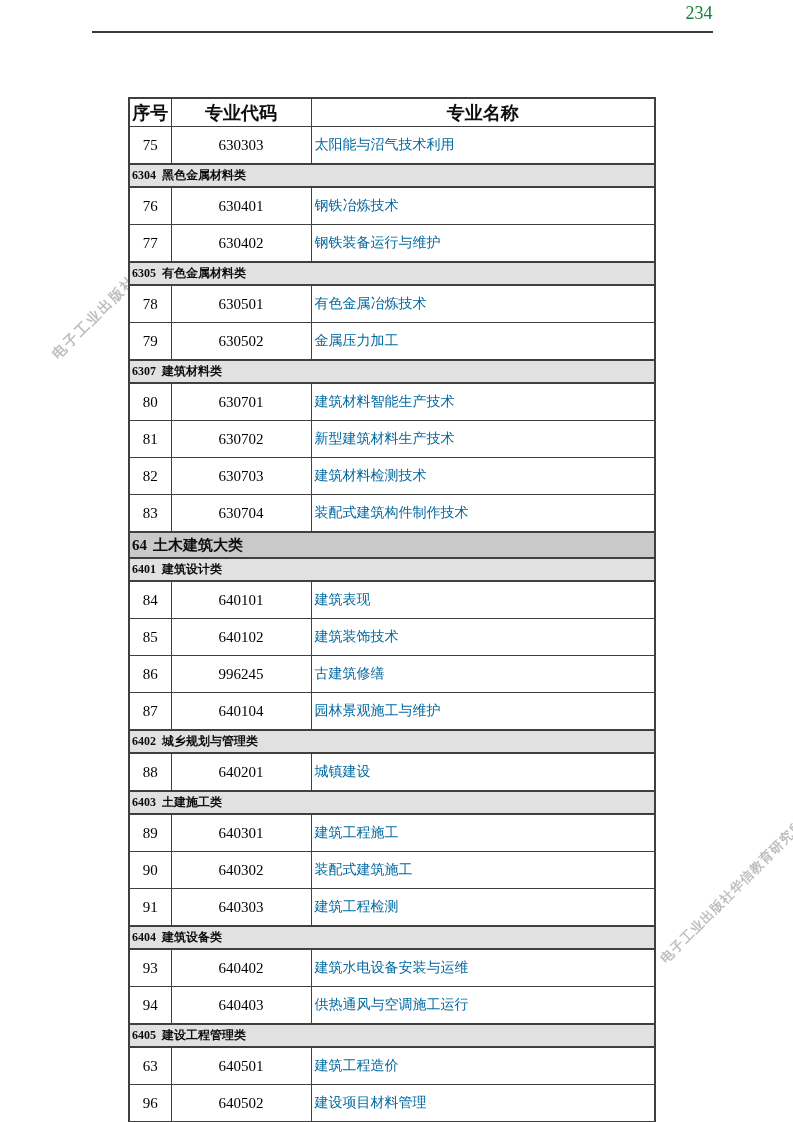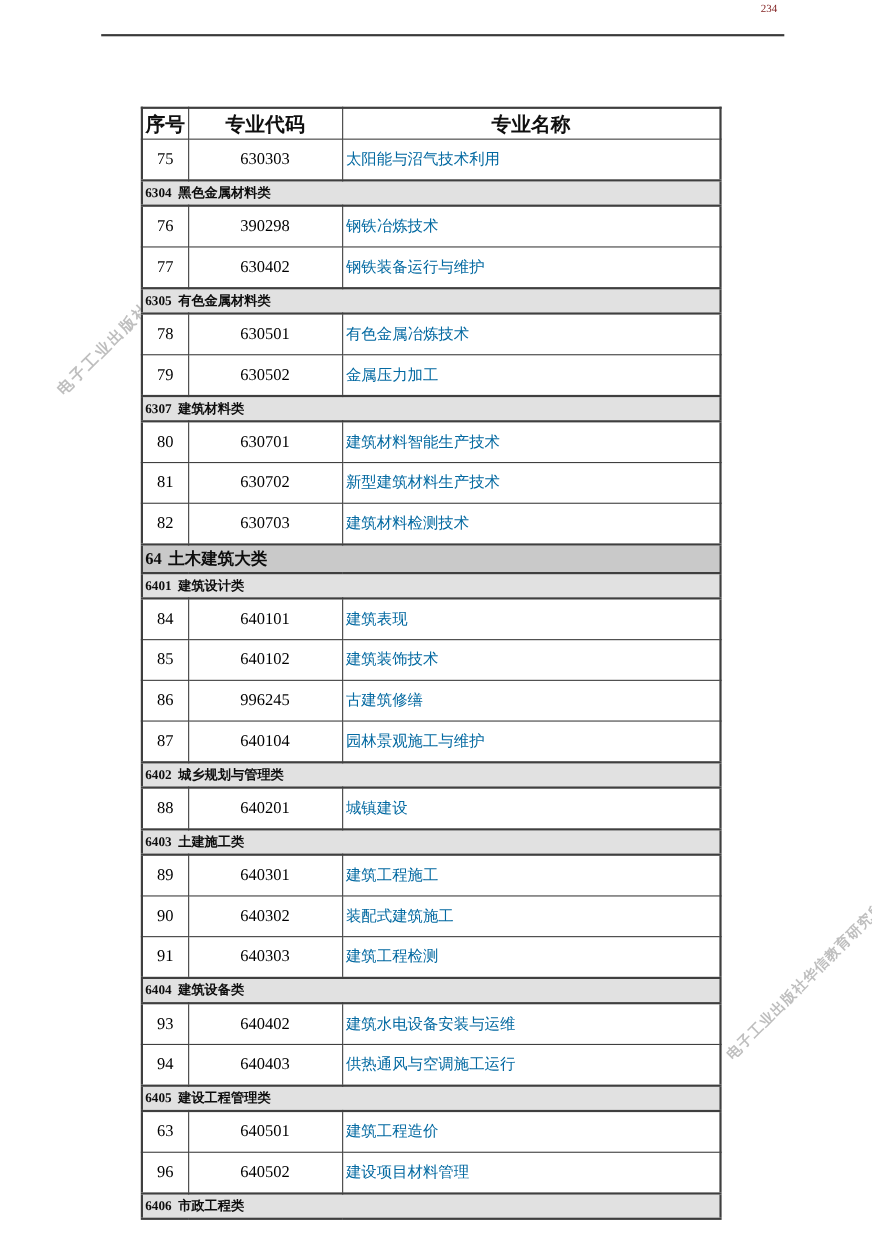--- a/index.html
+++ b/index.html
@@ -12,22 +12,22 @@
     font-family: "Liberation Sans", sans-serif;
     color: #1a1a1a;
   }
   .page-number {
     position: absolute;
     top: 3px;
     left: 682px;
     width: 34px;
     text-align: center;
     font-family: "Liberation Serif", serif;
-    font-size: 10px;
-    color: #7f1d1d;
+    font-size: 18px;
+    color: #15803d;
   }
   .top-rule {
     position: absolute;
     top: 31px;
     left: 92px;
     width: 621px;
     height: 2px;
     background: #3a3a3a;
   }
   .watermark {
@@ -141,21 +141,21 @@
         <tr class="data-row">
           <td class="cell-no">75</td>
           <td class="cell-code">630303</td>
           <td class="cell-name">太阳能与沼气技术利用</td>
         </tr>
         <tr class="section-row">
           <td colspan="3"><span class="sec-code">6304</span><span class="sec-title">黑色金属材料类</span></td>
         </tr>
         <tr class="data-row">
           <td class="cell-no">76</td>
-          <td class="cell-code">390298</td>
+          <td class="cell-code">630401</td>
           <td class="cell-name">钢铁冶炼技术</td>
         </tr>
         <tr class="data-row">
           <td class="cell-no">77</td>
           <td class="cell-code">630402</td>
           <td class="cell-name">钢铁装备运行与维护</td>
         </tr>
         <tr class="section-row">
           <td colspan="3"><span class="sec-code">6305</span><span class="sec-title">有色金属材料类</span></td>
         </tr>
@@ -180,20 +180,25 @@
         <tr class="data-row">
           <td class="cell-no">81</td>
           <td class="cell-code">630702</td>
           <td class="cell-name">新型建筑材料生产技术</td>
         </tr>
         <tr class="data-row">
           <td class="cell-no">82</td>
           <td class="cell-code">630703</td>
           <td class="cell-name">建筑材料检测技术</td>
         </tr>
+        <tr class="data-row">
+          <td class="cell-no">83</td>
+          <td class="cell-code">630704</td>
+          <td class="cell-name">装配式建筑构件制作技术</td>
+        </tr>
         <tr class="major-row">
           <td colspan="3"><span class="sec-code">64</span><span class="sec-title">土木建筑大类</span></td>
         </tr>
         <tr class="section-row">
           <td colspan="3"><span class="sec-code">6401</span><span class="sec-title">建筑设计类</span></td>
         </tr>
         <tr class="data-row">
           <td class="cell-no">84</td>
           <td class="cell-code">640101</td>
           <td class="cell-name">建筑表现</td>

